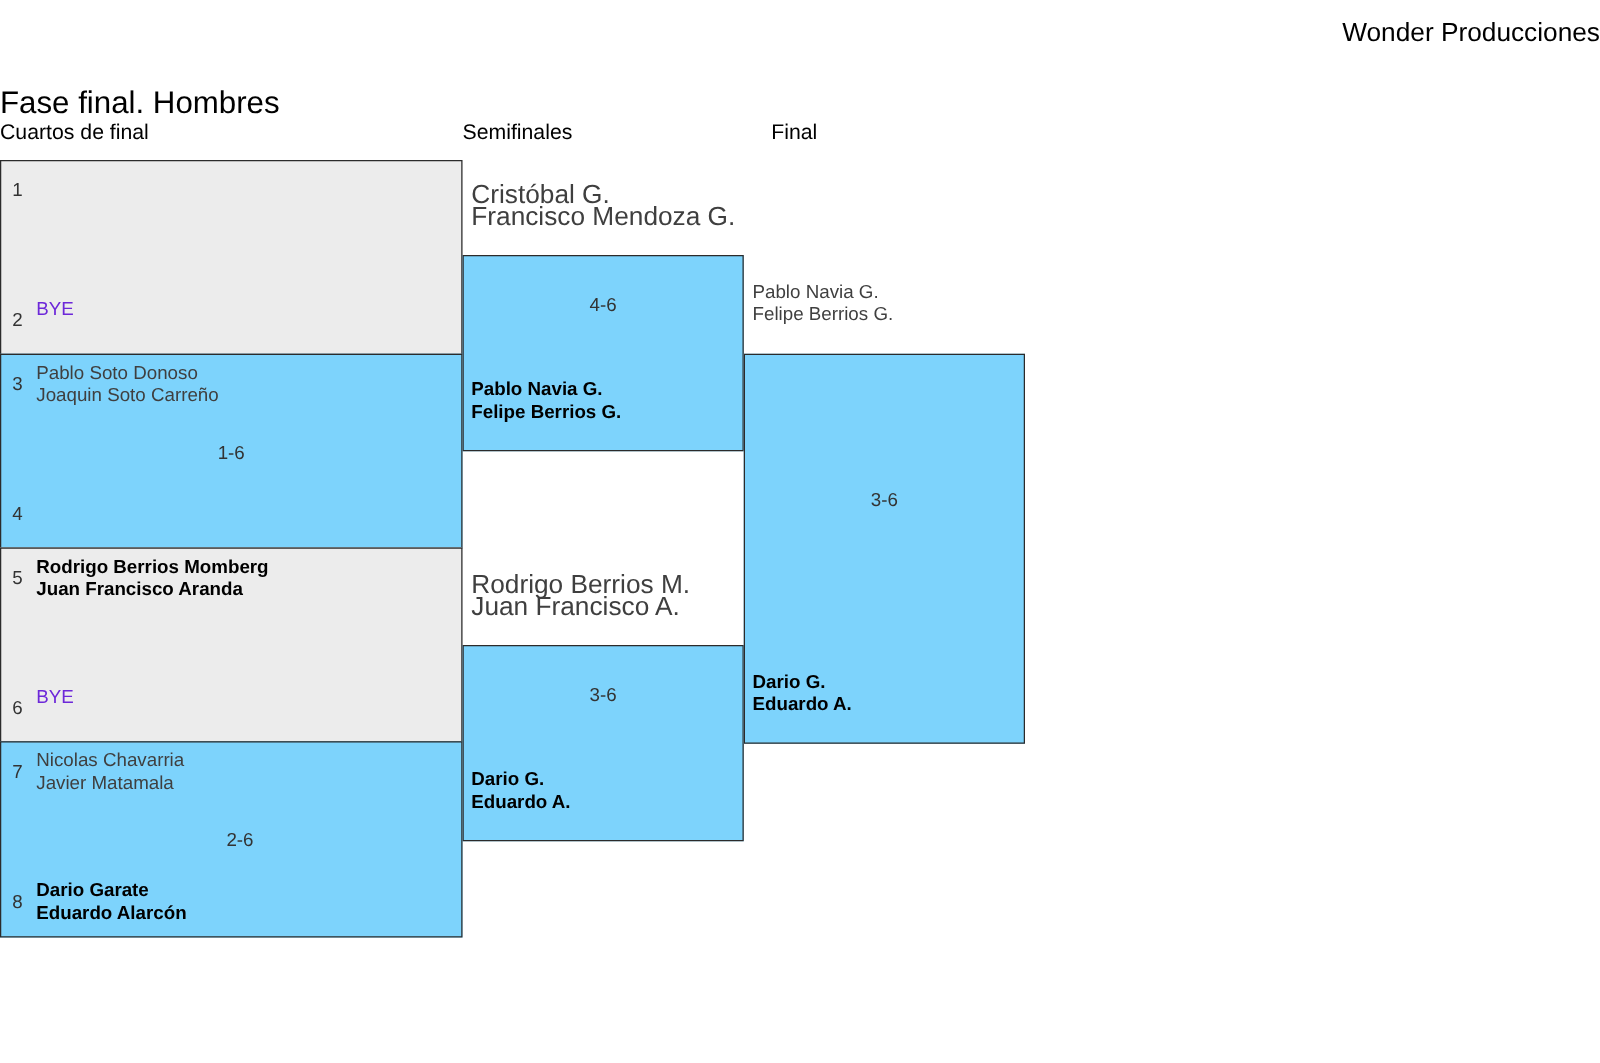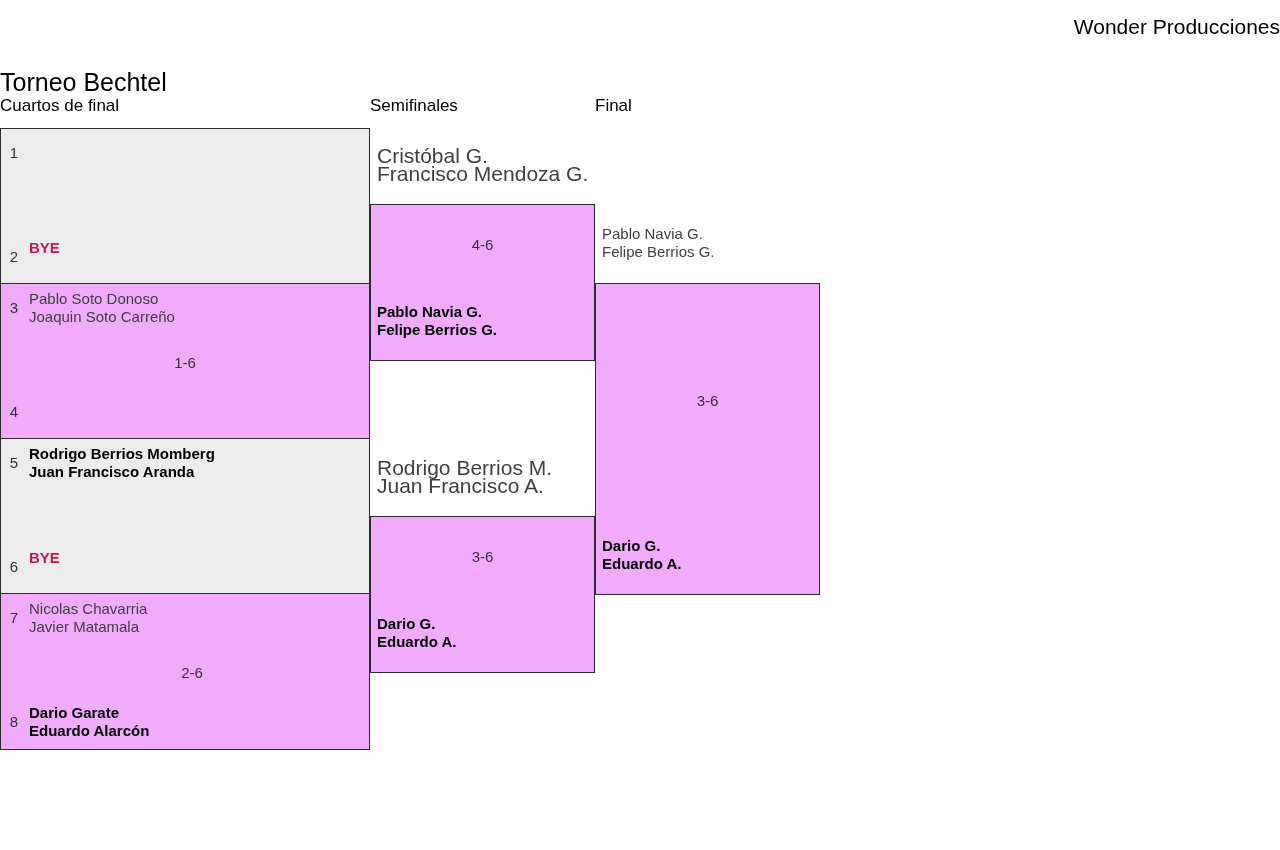--- a/index.html
+++ b/index.html
@@ -44,28 +44,28 @@
   .round-header {
     position: absolute;
     font-size: 17px;
     line-height: 22px;
     color: #000000;
     text-align: left;
     white-space: nowrap;
   }
   #round-header-qf { left: 0px;   top: 95px; width: 370px; }
   #round-header-sf { left: 370px; top: 95px; width: 225px; }
-  #round-header-f  { left: 595px; top: 95px; width: 225px; }
+  #round-header-f  { left: 617px; top: 95px; width: 225px; }
 
   
   .match-box {
     position: absolute;
     box-sizing: border-box;
     border: 1px solid #2b2b2b;
-    background: #f0abfc;
+    background: #7dd3fc;
   }
   .match-box.shaded { background: #ececec; }
 
   .slot {
     position: absolute;
     left: 0;
     right: 0;
     display: flex;
     align-items: flex-start;
   }
@@ -87,22 +87,22 @@
   }
   .players.winner {
     font-weight: 700;
     color: #000000;
   }
   .players.loser {
     font-weight: 400;
     color: #3f3f3f;
   }
   .players.bye {
-    font-weight: 700;
-    color: #be185d;
+    font-weight: 400;
+    color: #6d28d9;
     text-align: center;
   }
 
   .score {
     position: absolute;
     left: 0;
     right: 0;
     text-align: center;
     font-size: 15px;
     line-height: 18px;
@@ -156,21 +156,20 @@
     line-height: 18px;
     white-space: pre-line;
   }
   #final-name-top    { left: 602px; top: 225px; }
   #final-name-bottom { left: 602px; top: 537px; }
 </style>
 </head>
 <body>
 
 <div id="tournament-title">
-  <span id="title-line-1">Torneo Bechtel</span>
   <span id="title-line-2">Fase final. Hombres</span>
 </div>
 
 <div id="organizer-label">Wonder Producciones</div>
 
 <div class="round-header" id="round-header-qf">Cuartos de final</div>
 <div class="round-header" id="round-header-sf">Semifinales</div>
 <div class="round-header" id="round-header-f">Final</div>
 
 <div class="match-box shaded" id="qf-box-1">

